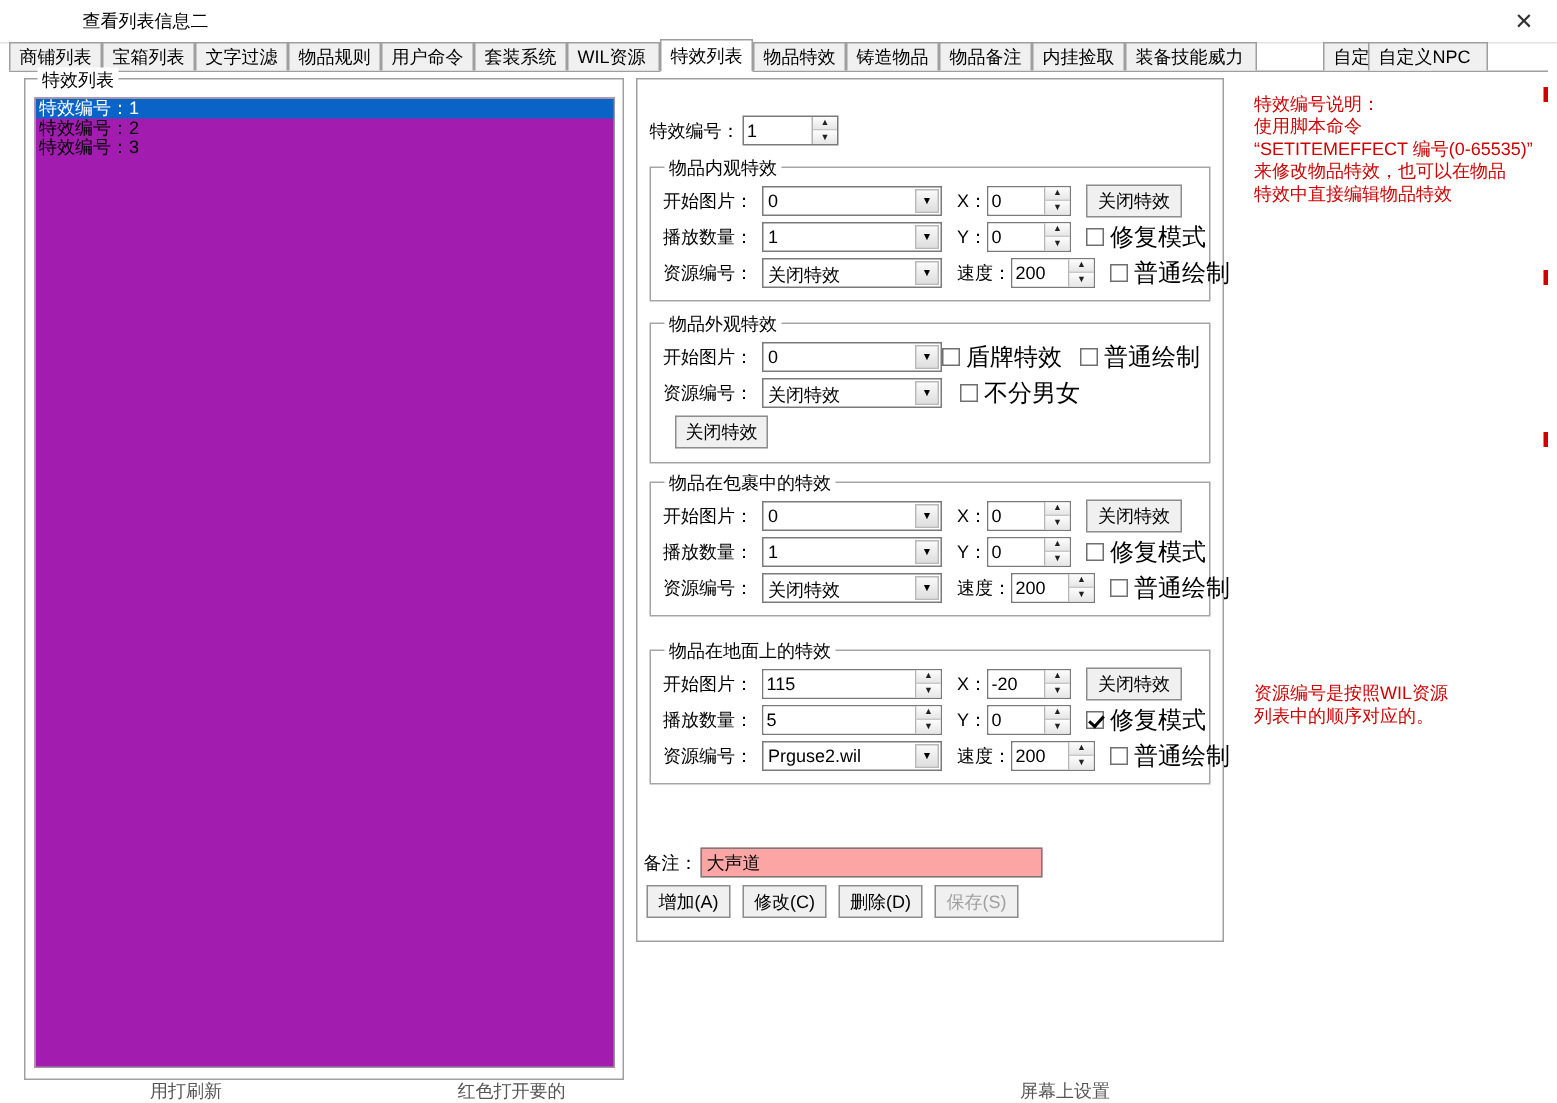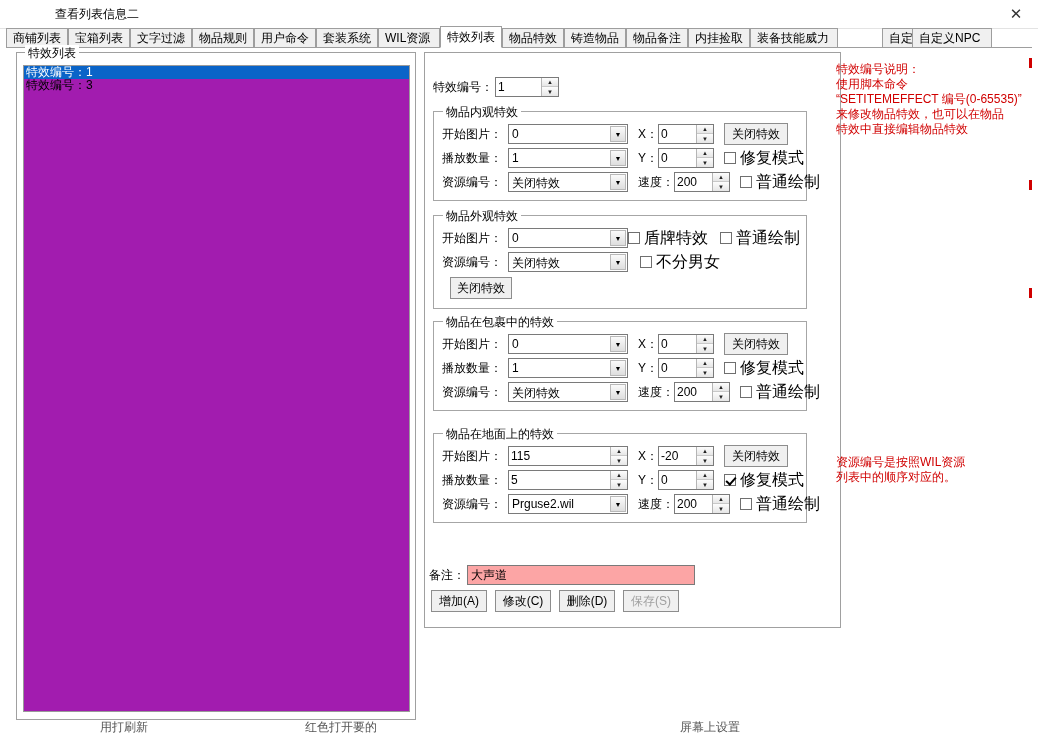--- a/index.html
+++ b/index.html
@@ -108,21 +108,20 @@
   .listitem.selected {
     background: #0a64c8;
     color: #fff;
   }
   
   .main-group {
     position: absolute;
     left: 424px; top: 52px;
     width: 390px; height: 574px;
     border: 1px solid #a0a0a0;
-    padding-left: 25px;
   }
   .row {
     position: absolute;
     height: 20px;
     display: flex;
     align-items: center;
   }
   .lbl {
     font-size: 12px;
     white-space: nowrap;
@@ -302,20 +301,21 @@
   <div class="tab" style="left:682px;width:62px;">内挂捡取</div>
   <div class="tab" style="left:744px;width:88px;">装备技能威力</div>
   <div class="tab" style="left:832px;width:74px;margin-left:44px;">自定义技能</div>
   <div class="tab" style="left:906px;width:80px;">自定义NPC</div>
 </div>
 
 <div class="left-group">
   <div class="legend">特效列表</div>
   <div class="listbox">
     <div class="listitem selected">特效编号：1</div>
+    <div class="listitem">特效编号：2</div>
     <div class="listitem">特效编号：3</div>
   </div>
 </div>
 
 <div class="main-group">
 
   <div class="row" style="left:8px; top:24px;">
     <span class="lbl">特效编号：</span>
     <span class="spin" style="width:64px; margin-left:2px;">
       <input value="1" style="">

